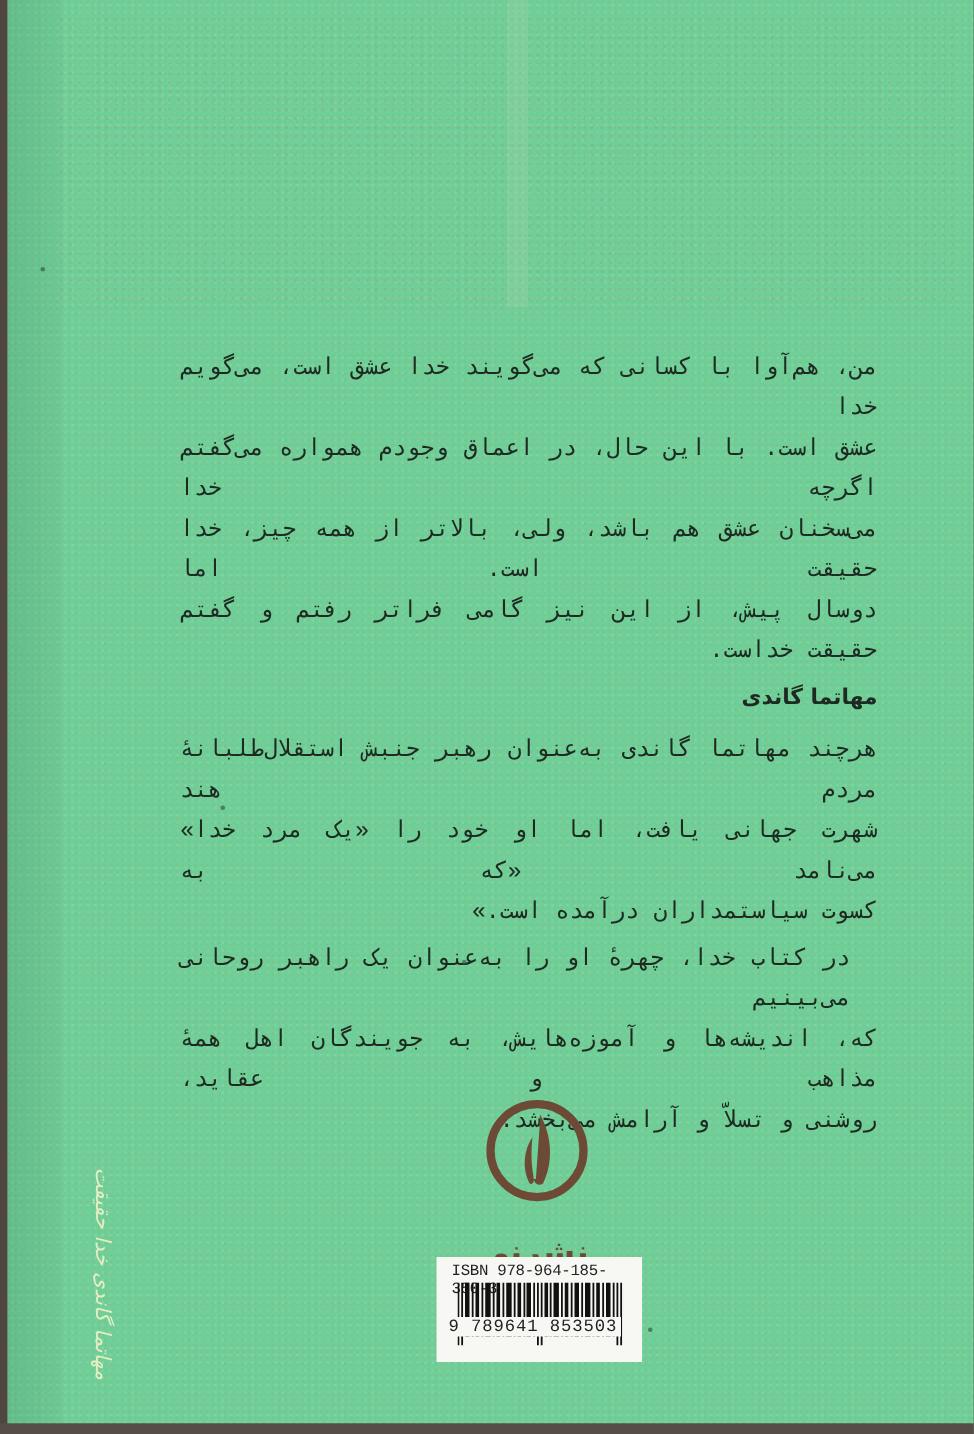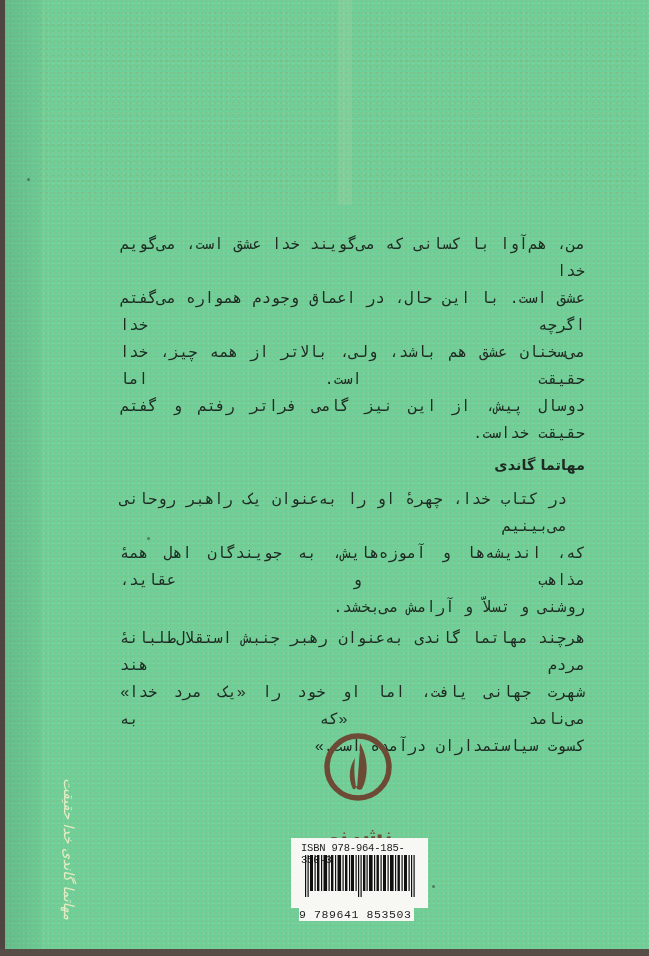--- a/index.html
+++ b/index.html
@@ -154,21 +154,21 @@
     .bars {
       position: absolute;
       left: 14px;
       top: 17px;
       width: 112px;
       height: 42px;
     }
     .barcode-digits {
       position: absolute;
       left: 8px;
-      top: 70px;
+      top: 40px;
       font-family: "Liberation Mono", monospace;
       font-size: 11.5px;
       color: #222;
       letter-spacing: 0.6px;
       background: #f7f7f4;
       padding-right: 2px;
     }
     .bottom-edge {
       position: absolute;
       left: 0;
@@ -209,29 +209,29 @@
   <div class="blurb">
     <p>
       <span class="quote-line">من، هم‌آوا با کسانی که می‌گویند خدا عشق است، می‌گویم خدا</span>
       <span class="quote-line">عشق است. با این حال، در اعماق وجودم همواره می‌گفتم اگرچه خدا</span>
       <span class="quote-line">می‌سخنان عشق هم باشد، ولی، بالاتر از همه چیز، خدا حقیقت است. اما</span>
       <span class="quote-line last">دوسال پیش، از این نیز گامی فراتر رفتم و گفتم حقیقت خداست.</span>
     </p>
     <span class="attribution">مهاتما گاندی</span>
 
     <p class="para">
+      <span class="ln">هرچند مهاتما گاندی به‌عنوان رهبر جنبش استقلال‌طلبانهٔ مردم هند</span>
+      <span class="ln">شهرت جهانی یافت، اما او خود را «یک مرد خدا» می‌نامد «که به</span>
+      <span class="ln last">کسوت سیاستمداران درآمده است.»</span>
+    </p>
+
+    <p class="para">
       <span class="ln indent">در کتاب خدا، چهرهٔ او را به‌عنوان یک راهبر روحانی می‌بینیم</span>
       <span class="ln">که، اندیشه‌ها و آموزه‌هایش، به جویندگان اهل همهٔ مذاهب و عقاید،</span>
       <span class="ln last">روشنی و تسلاّ و آرامش می‌بخشد.</span>
-    </p>
-
-    <p class="para">
-      <span class="ln">هرچند مهاتما گاندی به‌عنوان رهبر جنبش استقلال‌طلبانهٔ مردم هند</span>
-      <span class="ln">شهرت جهانی یافت، اما او خود را «یک مرد خدا» می‌نامد «که به</span>
-      <span class="ln last">کسوت سیاستمداران درآمده است.»</span>
     </p>
 
     <p class="para">
     </p>
   </div>
 
   <svg class="logo" viewBox="0 0 72 72">
     <circle cx="36" cy="36" r="31" fill="none" stroke="#6d4a35" stroke-width="5.5"></circle>
     <path d="M38 12 C46 26, 47 44, 40 58 C37 60, 34 58, 34 55 C36 40, 37 26, 38 12 Z" fill="#6d4a35"></path>
     <path d="M33 27 C27 36, 26 48, 31 58 C33 59, 34 57, 34 55 C32 45, 32 36, 33 27 Z" fill="#6d4a35"></path>

